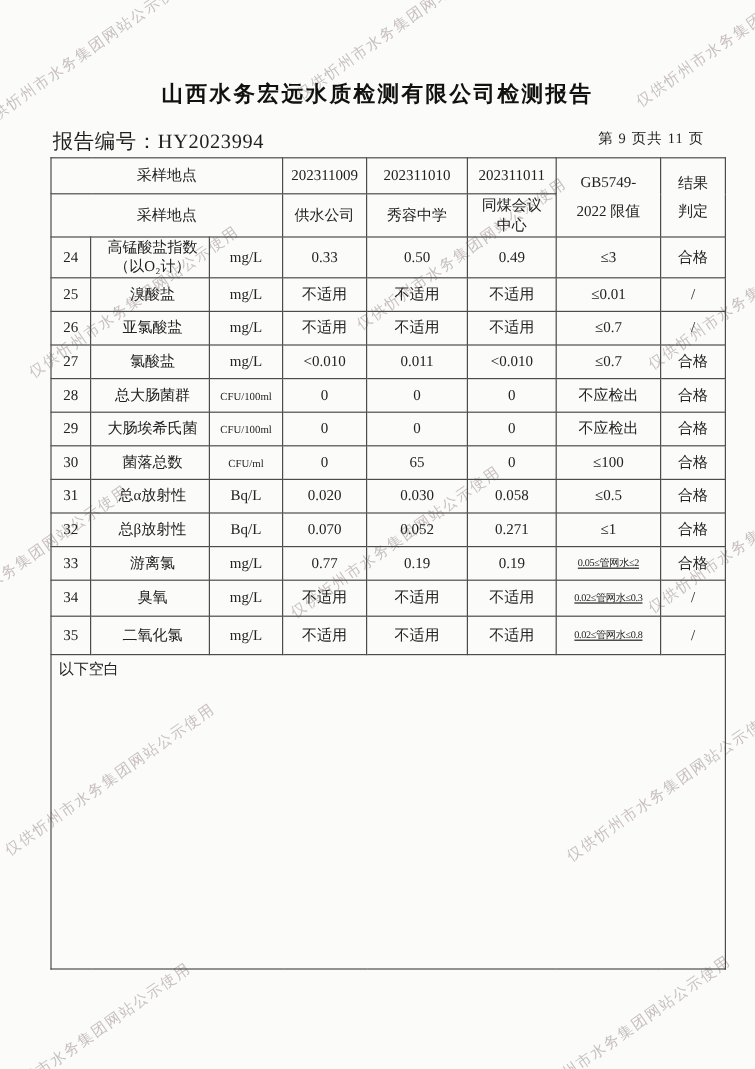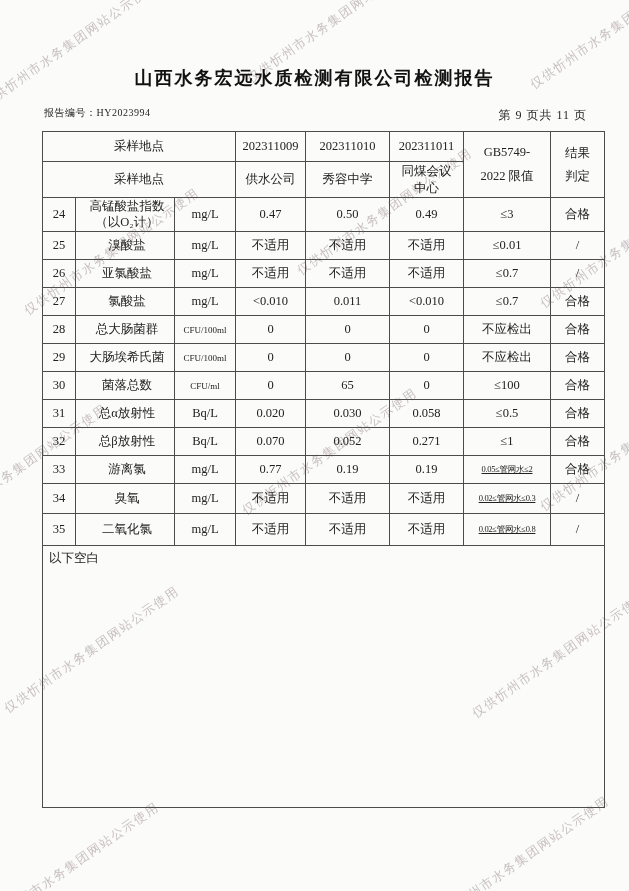--- a/index.html
+++ b/index.html
@@ -11,21 +11,21 @@
     position:absolute;white-space:nowrap;font-size:12.5px;letter-spacing:1.5px;
     color:rgba(178,165,170,0.7);
     transform:translate(-50%,-50%) rotate(-35deg);
     font-family:"Liberation Sans","DejaVu Sans",sans-serif;
     pointer-events:none;
   }
   .doc-title{
     position:absolute;top:66px;left:0;width:100%;text-align:center;
     font-size:18px;font-weight:bold;letter-spacing:2px;color:#111;
   }
-  .meta-left{position:absolute;top:106px;left:44px;font-size:10px;letter-spacing:0.5px;}
+  .meta-left{position:absolute;top:106px;left:44px;font-size:17px;letter-spacing:0.5px;}
   .meta-right{position:absolute;top:107px;right:42px;font-size:12px;letter-spacing:1px;}
   table.report{
     position:absolute;top:131px;left:42px;width:562px;
     border-collapse:collapse;table-layout:fixed;
   }
   table.report td{
     border:1px solid #4c4c4c;text-align:center;vertical-align:middle;
     font-size:12.5px;padding:0 2px;overflow:hidden;color:#222;
   }
   .param-cell{text-align:center;padding-left:6px !important;white-space:pre-line;line-height:1.25;}
@@ -98,21 +98,21 @@
       <td>秀容中学</td>
       <td class="wrap2">同煤会议
 中心</td>
     </tr>
 
     <tr style="height:34px">
       <td>24</td>
       <td class="param-cell">高锰酸盐指数
 （以O₂计）</td>
       <td>mg/L</td>
-      <td>0.47</td>
+      <td>0.33</td>
       <td>0.50</td>
       <td>0.49</td>
       <td>≤3</td>
       <td>合格</td>
     </tr>
     <tr style="height:28px">
       <td>25</td>
       <td class="param-cell">溴酸盐</td>
       <td>mg/L</td>
       <td>不适用</td>

